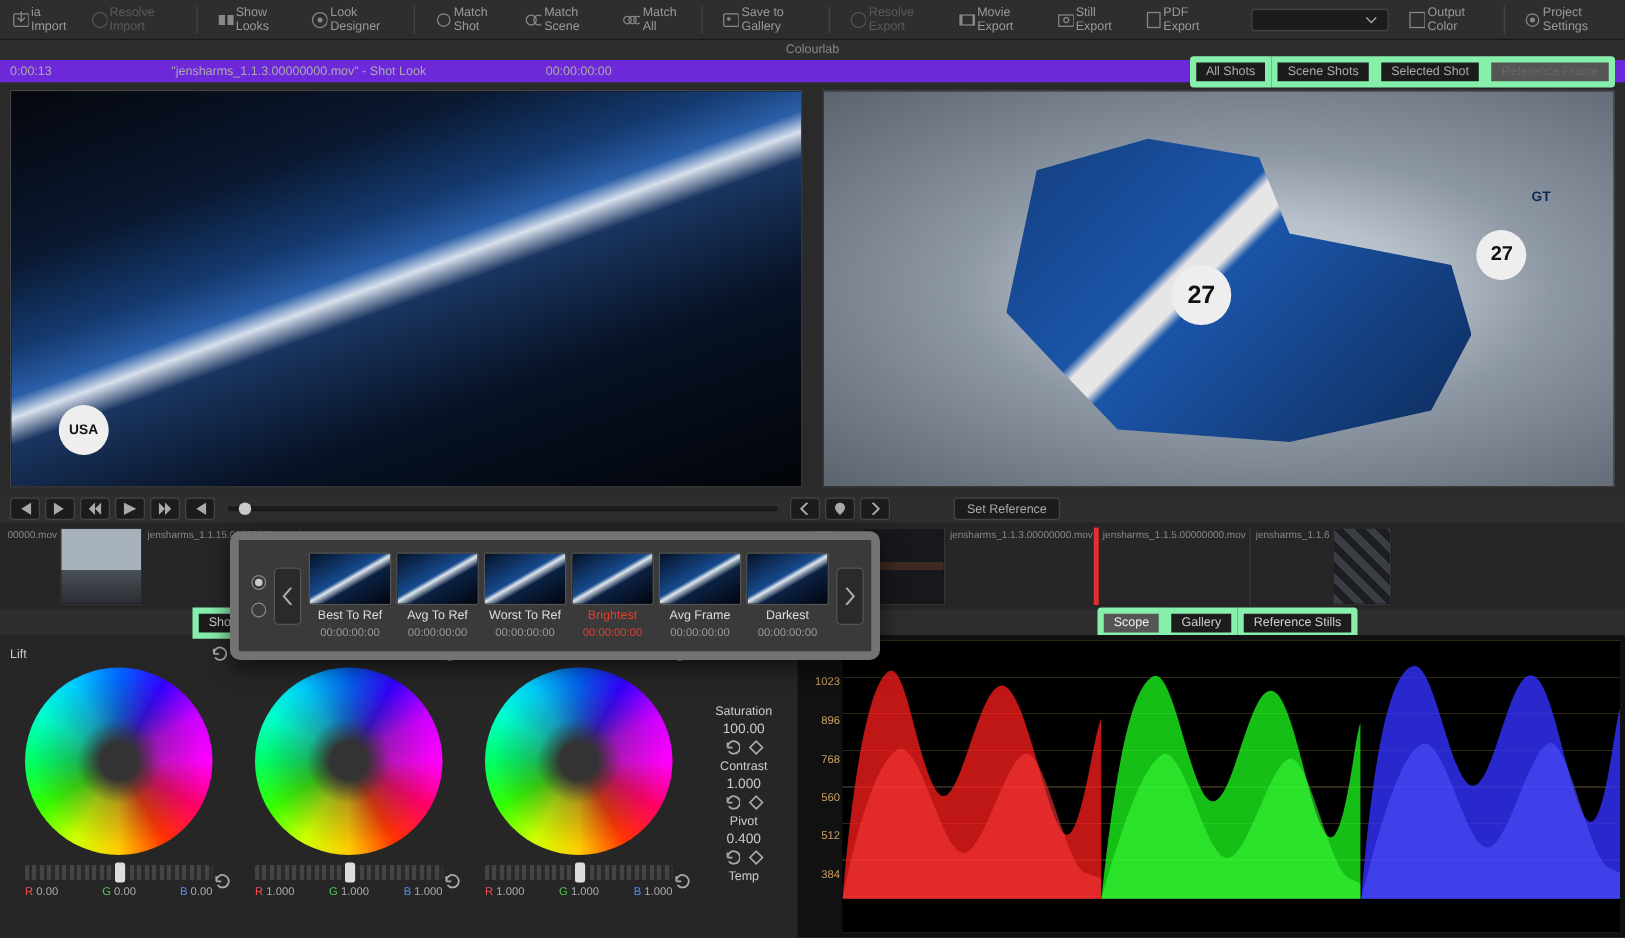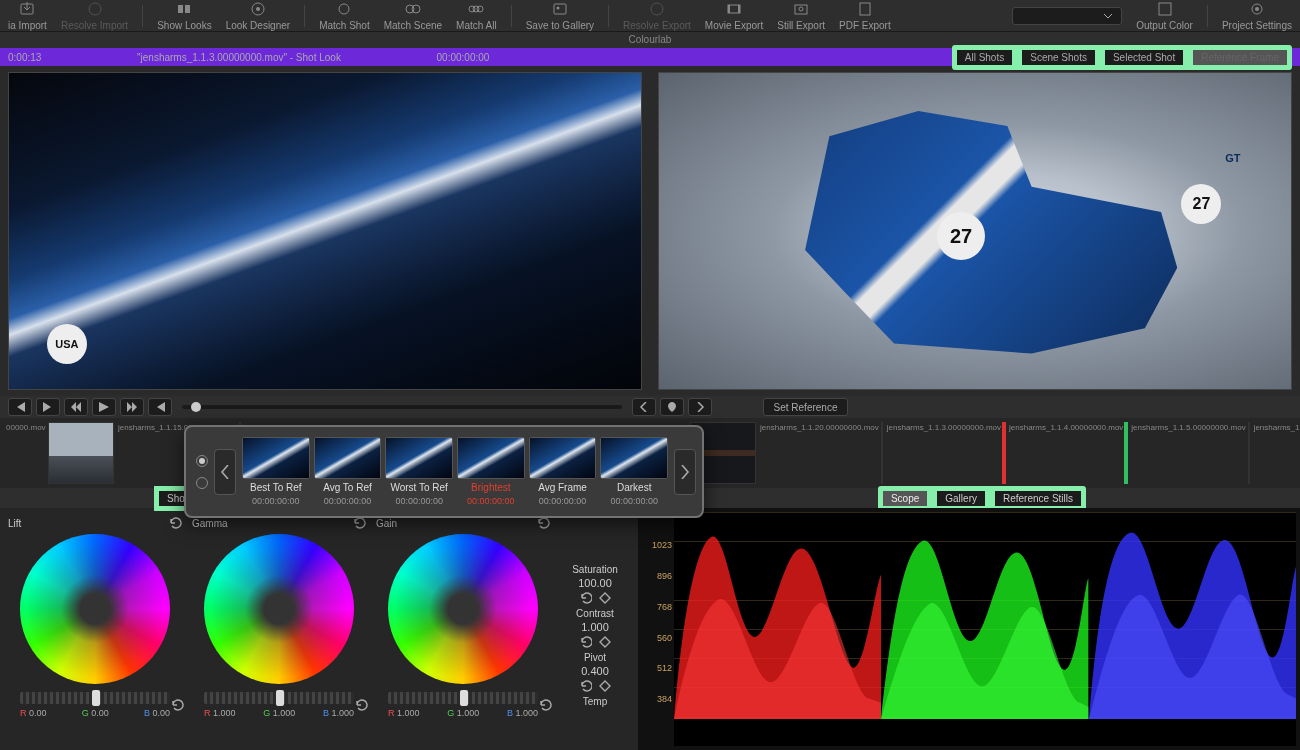--- a/index.html
+++ b/index.html
@@ -1,18 +1,18 @@
 <!DOCTYPE html>
 <html><head>
 <meta charset="utf-8">
 <style>
 * { margin:0; padding:0; box-sizing:border-box; font-family:Helvetica,Arial,sans-serif; -webkit-user-select:none; }
 body { background:#2a2a2a; color:#ccc; font-size:11px; overflow:hidden; width:1300px; height:750px; position:relative; }
 .toolbar { height:32px; background:#2e2e2e; display:flex; align-items:center; padding:0 8px; gap:14px; border-bottom:1px solid #1a1a1a; font-size:10px; color:#999; }
-.toolbar .tb { display:flex; flex-direction:column; align-items:center; gap:2px; cursor:pointer; }
+.toolbar .tb { display:flex; align-items:center; gap:2px; cursor:pointer; }
 .toolbar .tb svg { width:18px; height:18px; fill:#888; }
 .toolbar .disabled { opacity:.4; }
 .toolbar .sep { width:1px; height:22px; background:#444; }
 .toolbar .spacer { flex:1; }
 .toolbar .dd { display:flex; align-items:center; gap:4px; background:#1c1c1c; border:1px solid #444; border-radius:3px; padding:3px 8px; min-width:110px; justify-content:space-between; }
 .apptitle { height:16px; text-align:center; font-size:10px; color:#888; background:#2e2e2e; line-height:16px; }
 .headerrow { height:18px; background:#6d28d9; display:flex; align-items:center; padding:0 8px; gap:8px; font-size:10px; color:#aaa; }
 .headerrow .center { flex:1; text-align:center; }
 .pillbar { display:flex; gap:0; }
 .pillbar .pill { background:#1c1c1c; padding:2px 8px; border:5px solid #86efac; font-size:10px; cursor:pointer; }
@@ -28,21 +28,21 @@
 .tbtn { background:#1c1c1c; border:1px solid #444; border-radius:3px; padding:2px 6px; color:#aaa; font-size:10px; display:flex; align-items:center; justify-content:center; cursor:pointer; min-width:22px; height:18px; }
 .tbtn svg { width:10px; height:10px; fill:#aaa; }
 .slider { flex:1; height:4px; background:#1a1a1a; border-radius:2px; margin:0 6px; position:relative; }
 .slider .knob { position:absolute; left:2%; top:-3px; width:10px; height:10px; background:#ccc; border-radius:50%; }
 .thumbrow { height:70px; background:#262626; display:flex; align-items:stretch; padding:4px; gap:2px; overflow:hidden; }
 .thumbwrap { display:flex; flex-direction:row; min-width:110px; }
 .thumbwrap .fn { font-size:8px; color:#888; padding:1px 2px; white-space:nowrap; overflow:hidden; }
 .thumb { flex:1; background:#0a0a0a; border:1px solid #333; position:relative; overflow:hidden; }
 .thumb.sel-red { outline:2px solid #e03030; outline-offset:-2px; }
 .thumb.sel-grn { outline:2px solid #30c060; outline-offset:-2px; }
-.refpopup { position:absolute; left:184px; top:425px; width:520px; background:#3a3a3a; border:2px solid #737373; border-radius:8px; box-shadow:0 6px 20px rgba(0,0,0,.6); padding:10px 6px 10px 6px; z-index:50; }
+.refpopup { position:absolute; left:184px; top:425px; width:520px; background:#3a3a3a; border:7px solid #737373; border-radius:8px; box-shadow:0 6px 20px rgba(0,0,0,.6); padding:10px 6px 10px 6px; z-index:50; }
 .refpopup .row { display:flex; align-items:center; gap:6px; }
 .refpopup .arrow { width:22px; height:46px; display:flex; align-items:center; justify-content:center; background:#2a2a2a; border:1px solid #555; border-radius:4px; cursor:pointer; }
 .refpopup .arrow svg { width:10px; height:14px; fill:#aaa; }
 .refpopup .opts { flex:1; display:flex; gap:4px; }
 .refpopup .opt { flex:1; display:flex; flex-direction:column; align-items:center; gap:3px; }
 .refpopup .opt .th { width:100%; height:42px; background:#0a0a0a; border:1px solid #555; border-radius:2px; position:relative; overflow:hidden; }
 .refpopup .opt .lbl { font-size:10px; color:#ddd; }
 .refpopup .opt .tc { font-size:9px; color:#999; }
 .refpopup .opt.hot .lbl, .refpopup .opt.hot .tc { color:#e04030; }
 .refpopup .radiorow { display:flex; flex-direction:column; gap:10px; padding-left:4px; }
@@ -302,35 +302,23 @@
       </div>
     </div>
   <div id="thR" style="display:flex;gap:2px;flex:1;">
       <div class="thumbwrap">
         <div class="fn">00000.mov</div>
         <div class="thumb">
           <div class="mini mini-track"></div>
         </div>
       </div>
       <div class="thumbwrap">
-        <div class="fn">jensharms_1.1.20.00000000.mov</div>
-        <div class="thumb">
-          <div class="mini mini-track"></div>
-        </div>
-      </div>
-      <div class="thumbwrap">
         <div class="fn">jensharms_1.1.3.00000000.mov</div>
         <div class="thumb sel-red">
           <div class="mini mini-blue"></div>
-        </div>
-      </div>
-      <div class="thumbwrap">
-        <div class="fn">jensharms_1.1.4.00000000.mov</div>
-        <div class="thumb sel-grn">
-          <div class="mini mini-open"></div>
         </div>
       </div>
       <div class="thumbwrap">
         <div class="fn">jensharms_1.1.5.00000000.mov</div>
         <div class="thumb">
           <div class="mini mini-light"></div>
         </div>
       </div>
       <div class="thumbwrap">
         <div class="fn">jensharms_1.1.6</div>

